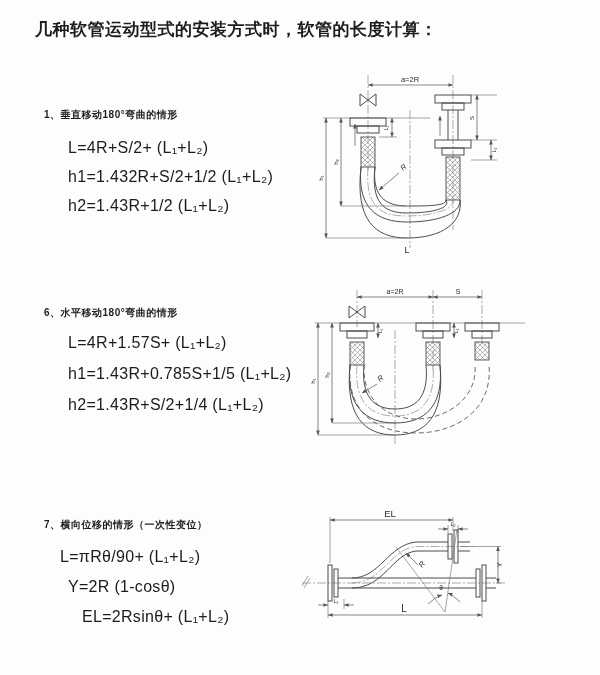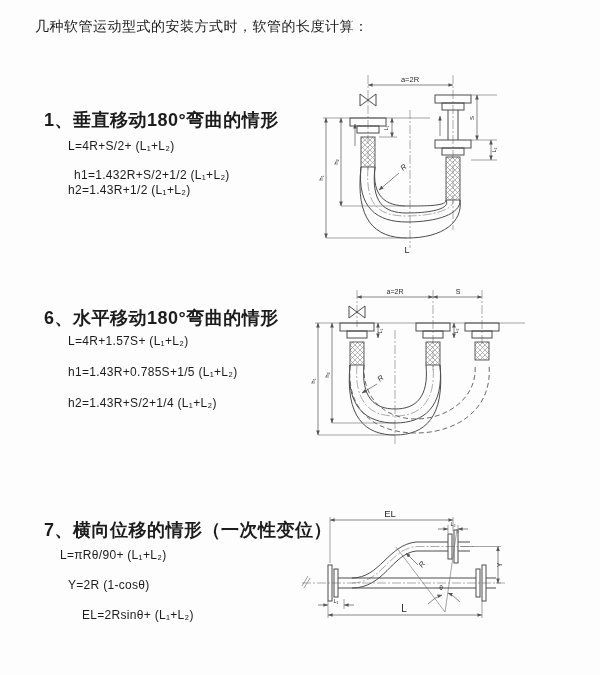--- a/index.html
+++ b/index.html
@@ -2,43 +2,43 @@
 <html><head>
 <meta charset="utf-8">
 <style>
   html,body{margin:0;padding:0;}
   body{
     width:600px;height:675px;position:relative;background:#fdfdfd;
     font-family:"Liberation Sans","DejaVu Sans",sans-serif;color:#1c1c1c;
     overflow:hidden;
   }
   .abs{position:absolute;}
-  .title{left:35px;top:18px;font-size:14px;font-weight:400;letter-spacing:.5px;}
-  .sec-head{font-size:18px;font-weight:700;letter-spacing:.5px;}
-  .formula{font-size:12px;font-weight:400;letter-spacing:.3px;}
+  .title{left:35px;top:18px;font-size:17px;font-weight:700;letter-spacing:.5px;}
+  .sec-head{font-size:10px;font-weight:700;letter-spacing:.5px;}
+  .formula{font-size:16px;font-weight:400;letter-spacing:.3px;}
   svg{position:absolute;overflow:visible;}
   svg text{font-family:"Liberation Sans","DejaVu Sans",sans-serif;fill:#2a2a2a;}
   .shape{stroke:#4d4d4d;fill:none;stroke-width:1;}
   .thin{stroke:#6a6a6a;fill:none;stroke-width:.6;}
   .dim{stroke:#555;fill:none;stroke-width:.7;}
   .cl{stroke:#777;fill:none;stroke-width:.6;stroke-dasharray:9 2 2 2;}
   .dash{stroke:#5a5a5a;fill:none;stroke-width:.9;stroke-dasharray:5 3;}
   .hatchbox{stroke:#4d4d4d;fill:url(#hat);stroke-width:.9;}
 </style>
 </head>
 <body>
 
 <div>
 
   <div class="abs title">几种软管运动型式的安装方式时，软管的长度计算：</div>
 
   <div class="abs sec-head" style="left:44px;top:108px">1、垂直移动180°弯曲的情形</div>
   <div class="abs formula" style="left:68px;top:139px">L=4R+S/2+ (L₁+L₂)</div>
-  <div class="abs formula" style="left:74px;top:168px">h1=1.432R+S/2+1/2 (L₁+L₂)</div>
-  <div class="abs formula" style="left:68px;top:183px">h2=1.43R+1/2 (L₁+L₂)</div>
+  <div class="abs formula" style="left:68px;top:168px">h1=1.432R+S/2+1/2 (L₁+L₂)</div>
+  <div class="abs formula" style="left:68px;top:197px">h2=1.43R+1/2 (L₁+L₂)</div>
 
   <div class="abs sec-head" style="left:44px;top:306px">6、水平移动180°弯曲的情形</div>
   <div class="abs formula" style="left:68px;top:334px">L=4R+1.57S+ (L₁+L₂)</div>
   <div class="abs formula" style="left:68px;top:365px">h1=1.43R+0.785S+1/5 (L₁+L₂)</div>
   <div class="abs formula" style="left:68px;top:396px">h2=1.43R+S/2+1/4 (L₁+L₂)</div>
 
   <div class="abs sec-head" style="left:44px;top:518px">7、横向位移的情形（一次性变位）</div>
   <div class="abs formula" style="left:60px;top:548px">L=πRθ/90+ (L₁+L₂)</div>
   <div class="abs formula" style="left:68px;top:578px">Y=2R (1-cosθ)</div>
   <div class="abs formula" style="left:82px;top:608px">EL=2Rsinθ+ (L₁+L₂)</div>

